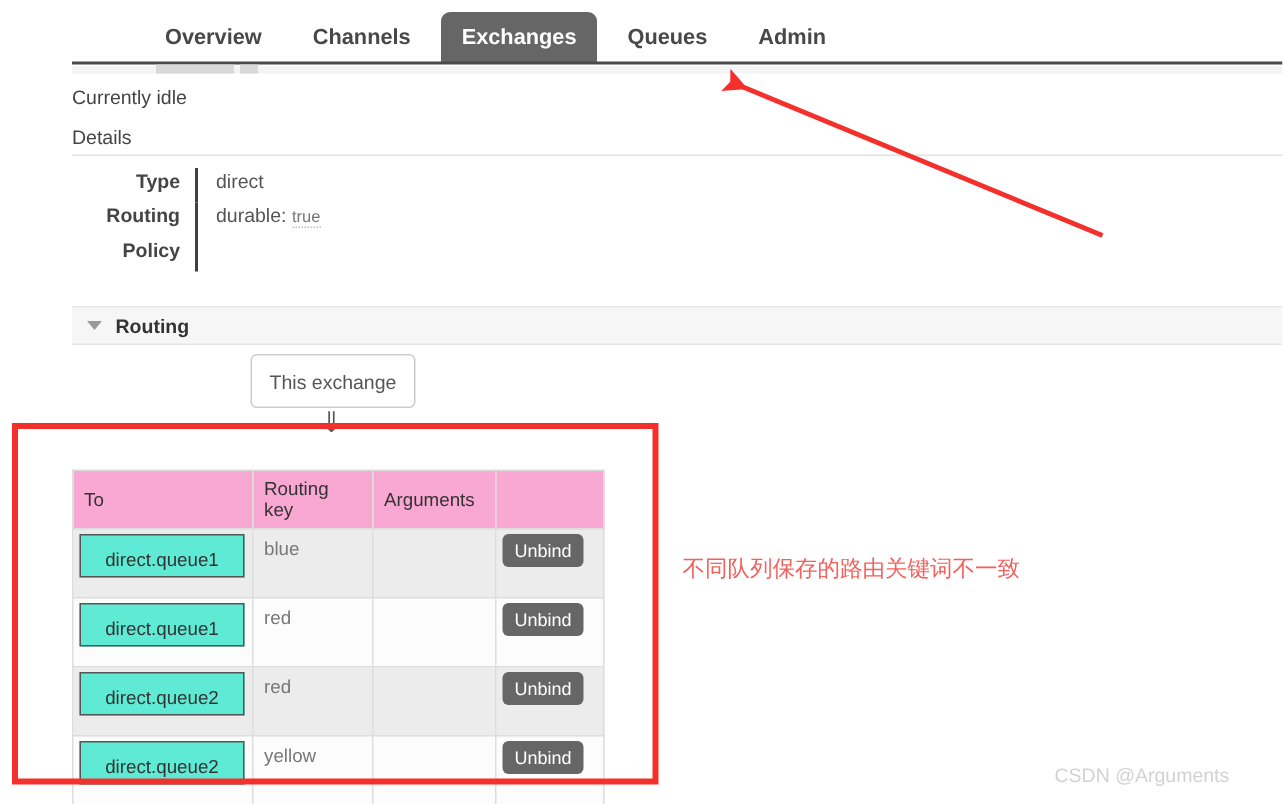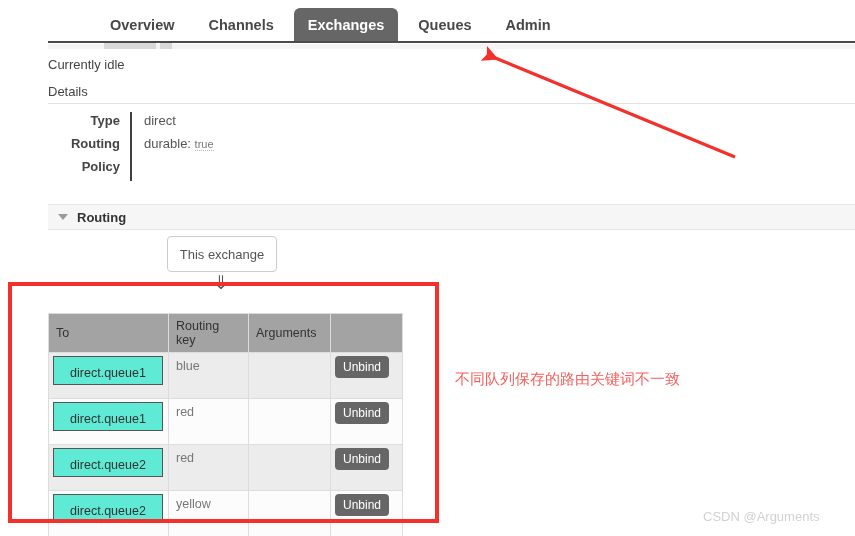--- a/index.html
+++ b/index.html
@@ -210,21 +210,21 @@
     border-collapse: collapse;
     background: #ffffff;
     font-size: 12.5px;
   }
   #bindings-table th {
     font-weight: normal;
     text-align: left;
     border: 1px solid #dddddd;
     padding: 5px 7px;
     color: #333333;
-    background: #a3a3a3;
+    background: #f9a8d4;
     font-size: 12.5px;
     height: 12px;
     margin-top: 20px;
   }
   #bindings-table td {
     border: 1px solid #dddddd;
     padding: 6px 7px;
     vertical-align: top;
     color: #777777;
     height: 33px;

